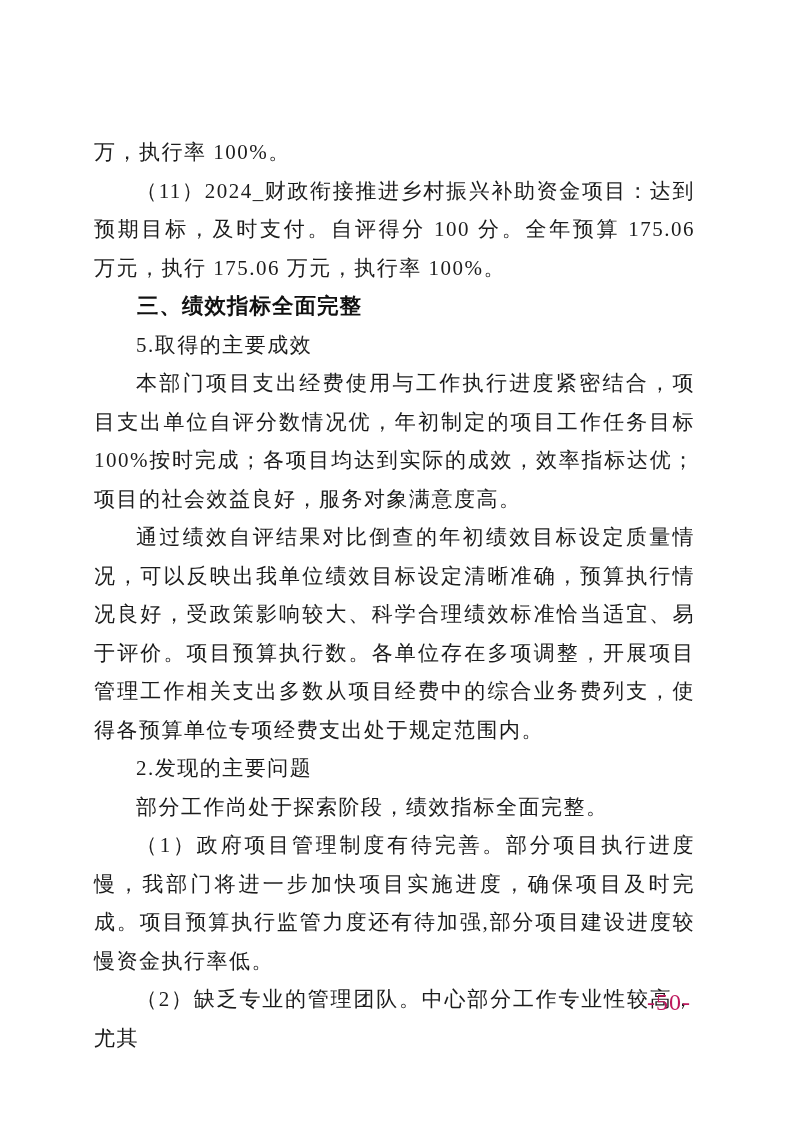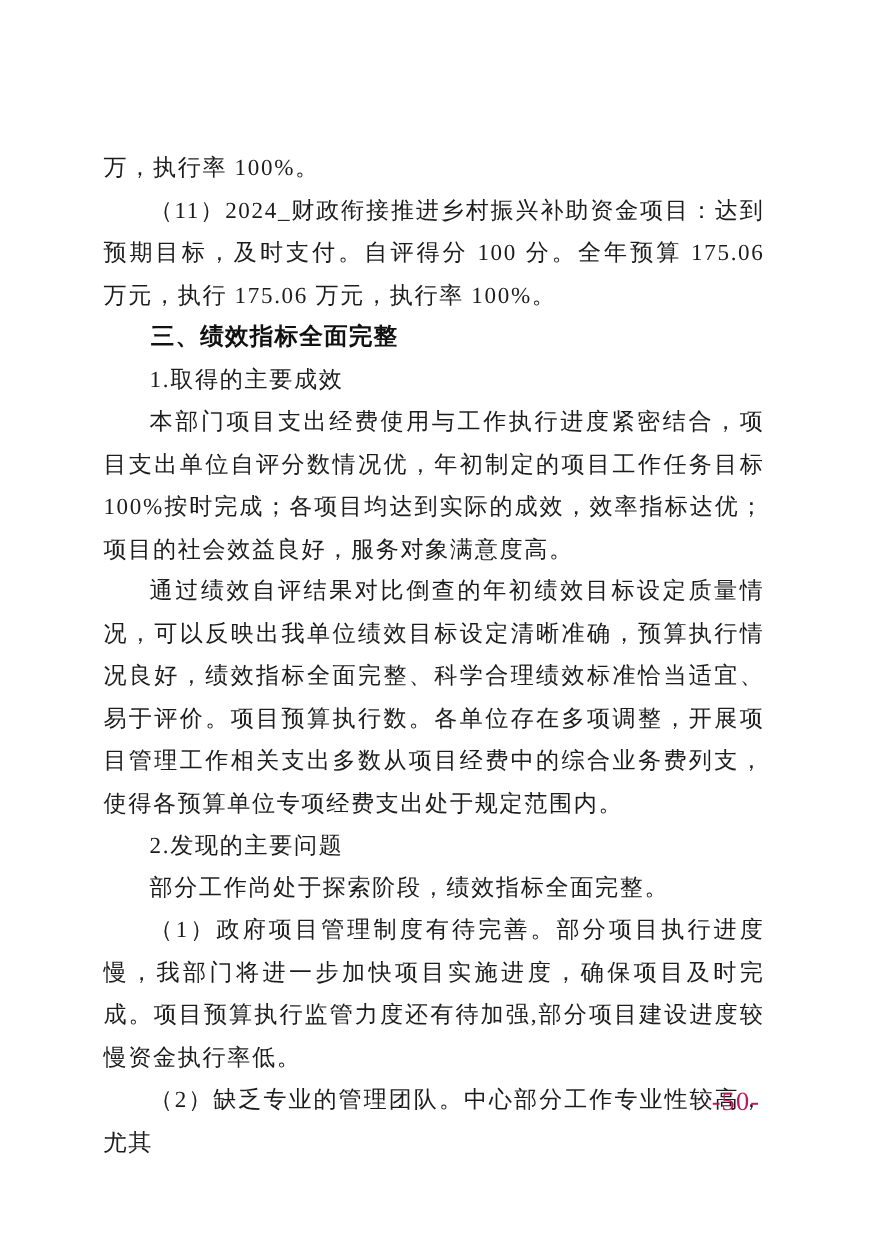--- a/index.html
+++ b/index.html
@@ -59,23 +59,23 @@
   }
 </style>
 </head>
 <body>
 
 <div class="page">
   <main class="content">
     <p class="cont">万，执行率 100%。</p>
     <p class="para">（11）2024_财政衔接推进乡村振兴补助资金项目：达到预期目标，及时支付。自评得分 100 分。全年预算 175.06 万元，执行 175.06 万元，执行率 100%。</p>
     <h2 class="heading">三、绩效指标全面完整</h2>
-    <p class="sub">1.取得的主要成效</p>
+    <p class="sub">5.取得的主要成效</p>
     <p class="para">本部门项目支出经费使用与工作执行进度紧密结合，项目支出单位自评分数情况优，年初制定的项目工作任务目标 100%按时完成；各项目均达到实际的成效，效率指标达优；项目的社会效益良好，服务对象满意度高。</p>
-    <p class="para">通过绩效自评结果对比倒查的年初绩效目标设定质量情况，可以反映出我单位绩效目标设定清晰准确，预算执行情况良好，绩效指标全面完整、科学合理绩效标准恰当适宜、易于评价。项目预算执行数。各单位存在多项调整，开展项目管理工作相关支出多数从项目经费中的综合业务费列支，使得各预算单位专项经费支出处于规定范围内。</p>
+    <p class="para">通过绩效自评结果对比倒查的年初绩效目标设定质量情况，可以反映出我单位绩效目标设定清晰准确，预算执行情况良好，受政策影响较大、科学合理绩效标准恰当适宜、易于评价。项目预算执行数。各单位存在多项调整，开展项目管理工作相关支出多数从项目经费中的综合业务费列支，使得各预算单位专项经费支出处于规定范围内。</p>
     <p class="sub">2.发现的主要问题</p>
     <p class="para">部分工作尚处于探索阶段，绩效指标全面完整。</p>
     <p class="para">（1）政府项目管理制度有待完善。部分项目执行进度慢，我部门将进一步加快项目实施进度，确保项目及时完成。项目预算执行监管力度还有待加强,部分项目建设进度较慢资金执行率低。</p>
     <p class="para">（2）缺乏专业的管理团队。中心部分工作专业性较高，尤其</p>
   </main>
   <footer class="page-footer">
     <span>-50-</span>
   </footer>
 </div>
 

